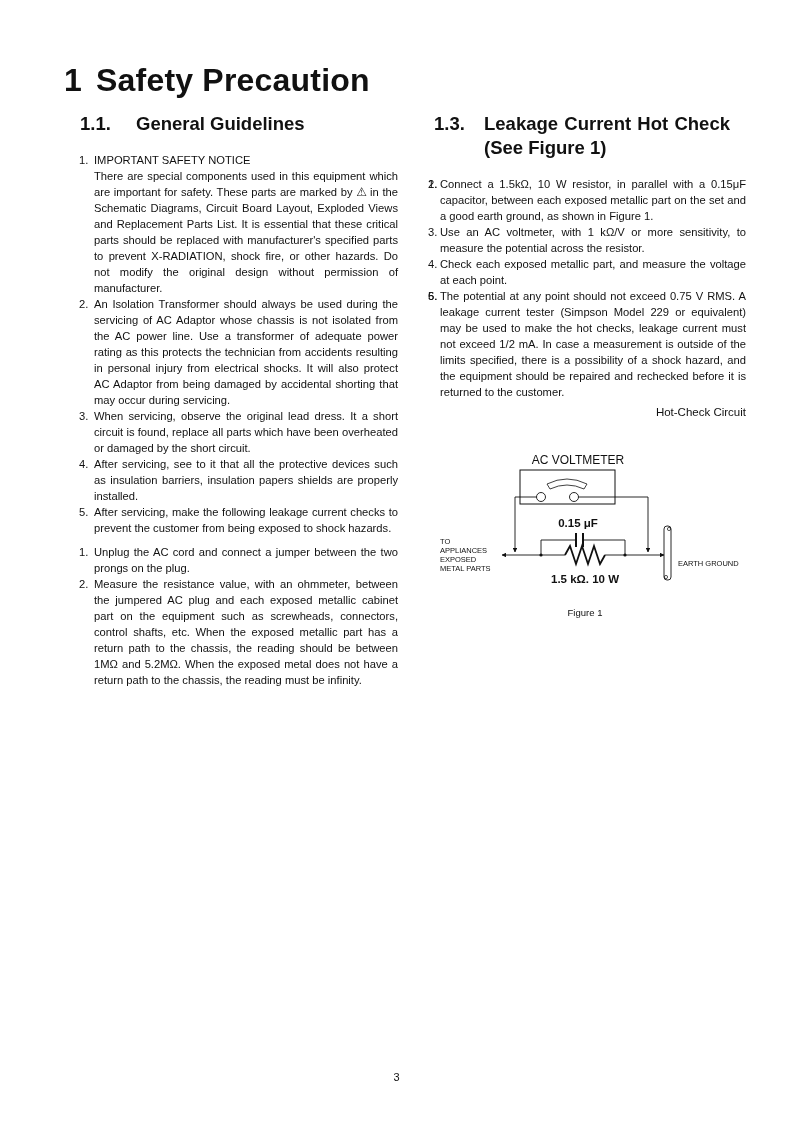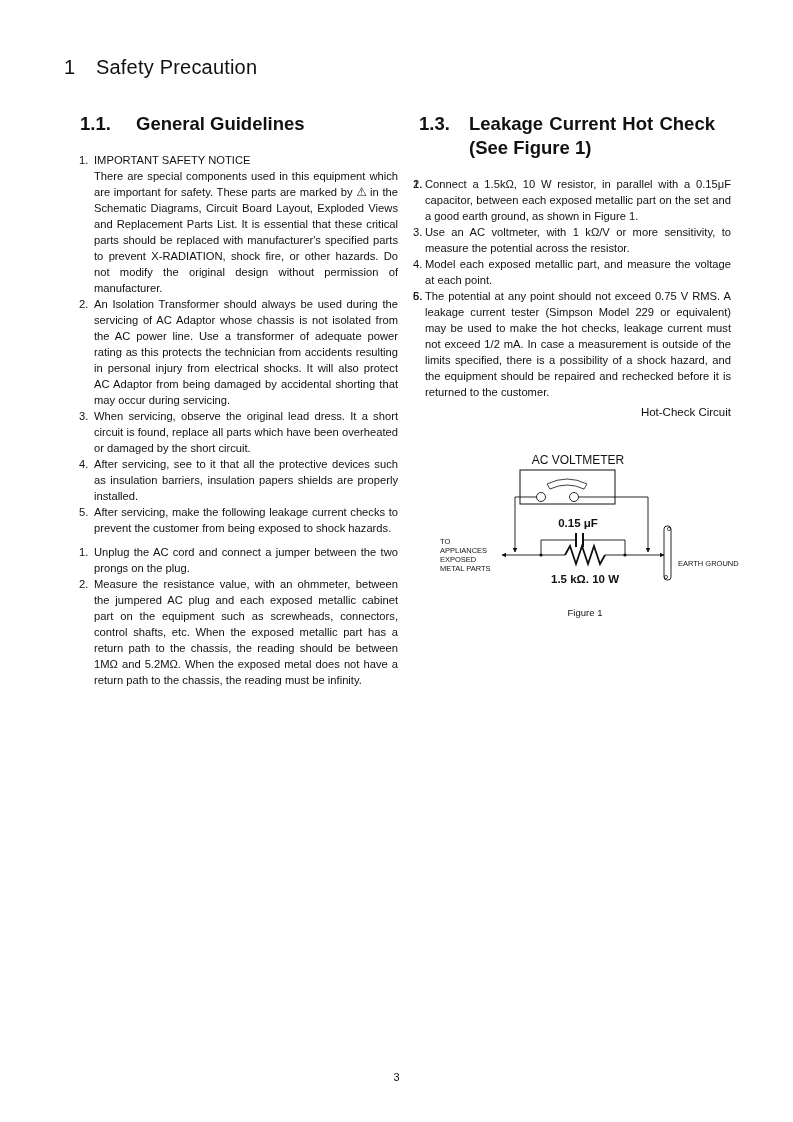--- a/index.html
+++ b/index.html
@@ -1,23 +1,23 @@
 <!DOCTYPE html>
 <html><head>
 <meta charset="utf-8">
 <style>
   html, body { margin: 0; padding: 0; background: #ffffff; }
   body { width: 793px; height: 1122px; position: relative; overflow: hidden;
          font-family: "Liberation Sans", sans-serif; color: #111; }
   .page { position: absolute; left: 0; top: 0; width: 793px; height: 1122px; }
-  h1 { position: absolute; left: 64px; top: 56px; margin: 0; font-size: 20px; font-weight: normal; letter-spacing: 0.2px; }
+  h1 { position: absolute; left: 64px; top: 62px; margin: 0; font-size: 32px; font-weight: bold; letter-spacing: 0.2px; }
   h1 .num { display: inline-block; width: 32px; }
   .col { position: absolute; font-size: 11.2px; line-height: 16px; }
   .col-left { left: 64px; top: 96px; width: 334px; }
-  .col-right { left: 403px; top: 96px; width: 328px; }
+  .col-right { left: 418px; top: 96px; width: 328px; }
   h2 { margin: 16px; font-size: 18.5px; font-weight: bold; line-height: 24px; }
   h2 .num { display: inline-block; width: 56px; }
   .h2-hot { display: flex; }
   .h2-hot .num { flex: 0 0 50px; }
   .h2-hot .title-wrap { flex: 1; }
   .h2-hot .line1 { display: flex; justify-content: space-between; }
   ol.items { margin: 0; padding: 0; list-style: none; }
   ol.items li { position: relative; padding-left: 30px; text-align: justify; }
   .col-right ol.items li { padding-left: 22px; }
   ol.items li .n { position: absolute; left: 15px; top: 0; }
@@ -104,21 +104,21 @@
       <li>
         <span class="n">2.</span>
         <span>Connect a 1.5kΩ, 10 W resistor, in parallel with a 0.15μF capacitor, between each exposed metallic part on the set and a good earth ground, as shown in Figure 1.</span>
       </li>
       <li>
         <span class="n">3.</span>
         <span>Use an AC voltmeter, with 1 kΩ/V or more sensitivity, to measure the potential across the resistor.</span>
       </li>
       <li>
         <span class="n">4.</span>
-        <span>Model each exposed metallic part, and measure the voltage at each point.</span>
+        <span>Check each exposed metallic part, and measure the voltage at each point.</span>
       </li>
       <li>
         <span class="n">5.</span>
       </li>
       <li>
         <span class="n">6.</span>
         <span>The potential at any point should not exceed 0.75 V RMS. A leakage current tester (Simpson Model 229 or equivalent) may be used to make the hot checks, leakage current must not exceed 1/2 mA. In case a measurement is outside of the limits specified, there is a possibility of a shock hazard, and the equipment should be repaired and rechecked before it is returned to the customer.</span>
       </li>
     </ol>
     <div class="hot-caption">Hot-Check Circuit</div>

